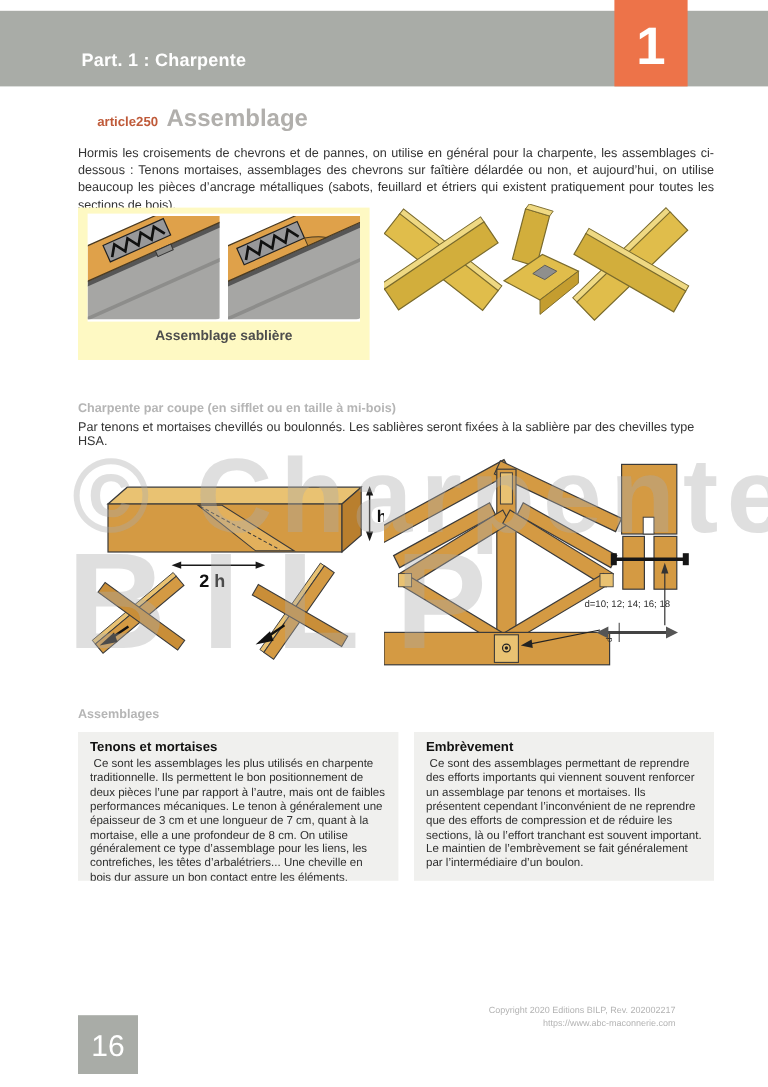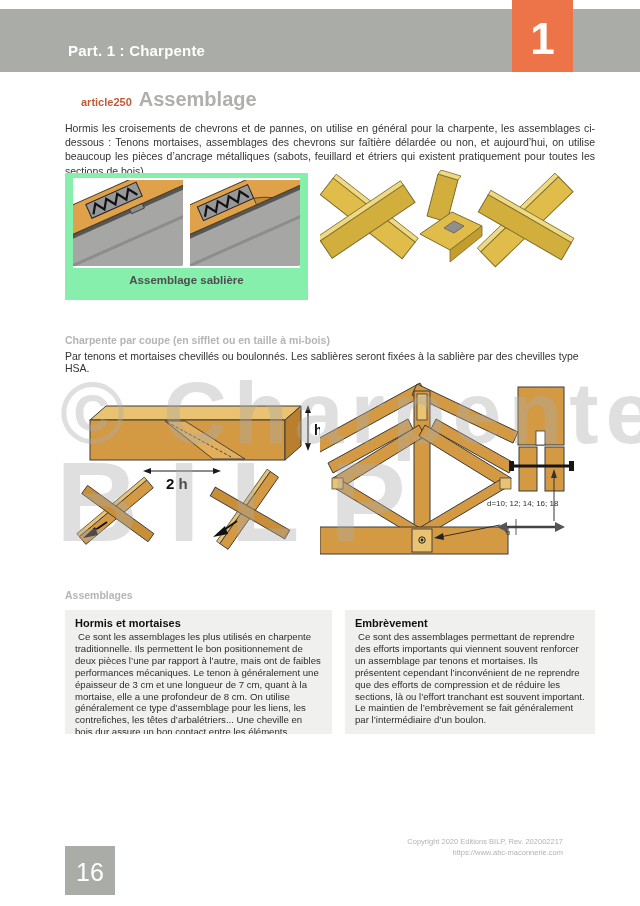--- a/index.html
+++ b/index.html
@@ -12,21 +12,21 @@
   .header-title{position:absolute;left:68px;top:42px;font-size:15px;font-weight:bold;color:#ffffff;letter-spacing:.2px;}
   .chapter-box{position:absolute;left:512px;top:0;width:61px;height:72px;background:#ed7349;}
   .chapter-num{position:absolute;left:0;top:0;width:61px;height:72px;display:flex;align-items:center;justify-content:center;
     font-size:44px;font-weight:bold;color:#ffffff;padding-top:6px;box-sizing:border-box;}
   
   .article-line{position:absolute;left:65px;top:88px;width:530px;margin-left:16px;}
   .article-tag{font-size:11px;font-weight:bold;color:#bf5a39;vertical-align:baseline;}
   .article-title{font-size:20px;font-weight:bold;color:#b1afac;margin-left:7px;vertical-align:baseline;}
   .intro{position:absolute;left:65px;top:110px;width:530px;font-size:10.5px;line-height:14.4px;text-align:justify;color:#333333;}
   
-  .fig1-left{position:absolute;left:65px;top:173px;width:243px;height:127px;background:#86efac;}
+  .fig1-left{position:absolute;left:65px;top:173px;width:243px;height:127px;background:#fef9c3;}
   .fig1-left .panel{position:absolute;left:8px;top:5px;width:227px;height:90px;background:#ffffff;}
   .fig1-caption{position:absolute;left:0;top:272px - 173px;width:243px;top:101px;text-align:center;font-size:11.5px;font-weight:bold;color:#4d4d4d;}
   .fig1-right{position:absolute;left:320px;top:170px;width:280px;height:132px;background:#ffffff;}
   
   .gray-heading{position:absolute;left:65px;font-size:10.5px;font-weight:bold;color:#b5b5b5;}
   .coupe-body{position:absolute;left:65px;top:350px;width:530px;font-size:10.5px;color:#333333;}
   
   .fig2-left{position:absolute;left:65px;top:375px;width:255px;height:190px;}
   .fig2-right{position:absolute;left:320px;top:375px;width:280px;height:190px;}
   
@@ -219,21 +219,21 @@
   </div>
 
   <div class="watermark">
     <div class="wm1">© Charpente</div>
     <div class="wm2">BILP</div>
   </div>
 
   <div class="gray-heading" style="top:589px;">Assemblages</div>
   <div class="boxes">
     <div class="info-box left">
-      <p class="box-title">Hormis et mortaises</p>
+      <p class="box-title">Tenons et mortaises</p>
       <p class="box-body">Ce sont les assemblages les plus utilisés en charpente traditionnelle. Ils permettent le bon positionnement de deux pièces l’une par rapport à l’autre, mais ont de faibles performances mécaniques. Le tenon à généralement une épaisseur de 3 cm et une longueur de 7 cm, quant à la mortaise, elle a une profondeur de 8 cm. On utilise généralement ce type d’assemblage pour les liens, les contrefiches, les têtes d’arbalétriers... Une cheville en bois dur assure un bon contact entre les éléments.</p>
     </div>
     <div class="info-box right">
       <p class="box-title">Embrèvement</p>
       <p class="box-body">Ce sont des assemblages permettant de reprendre des efforts importants qui viennent souvent renforcer un assemblage par tenons et mortaises. Ils présentent cependant l’inconvénient de ne reprendre que des efforts de compression et de réduire les sections, là ou l’effort tranchant est souvent important. Le maintien de l’embrèvement se fait généralement par l’intermédiaire d’un boulon.</p>
     </div>
   </div>
 
   <div class="page-num-box">
     <span class="page-num">16</span>

